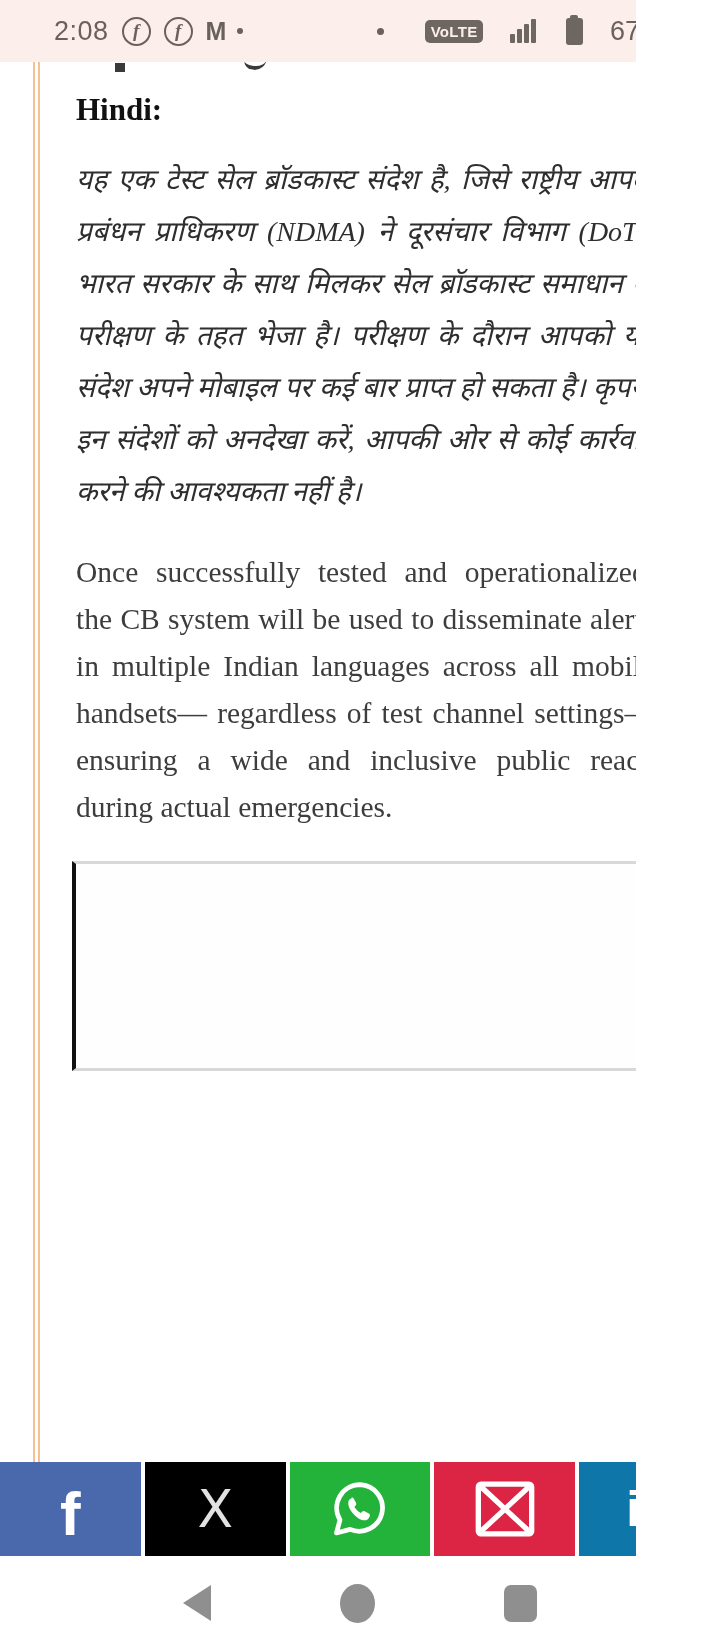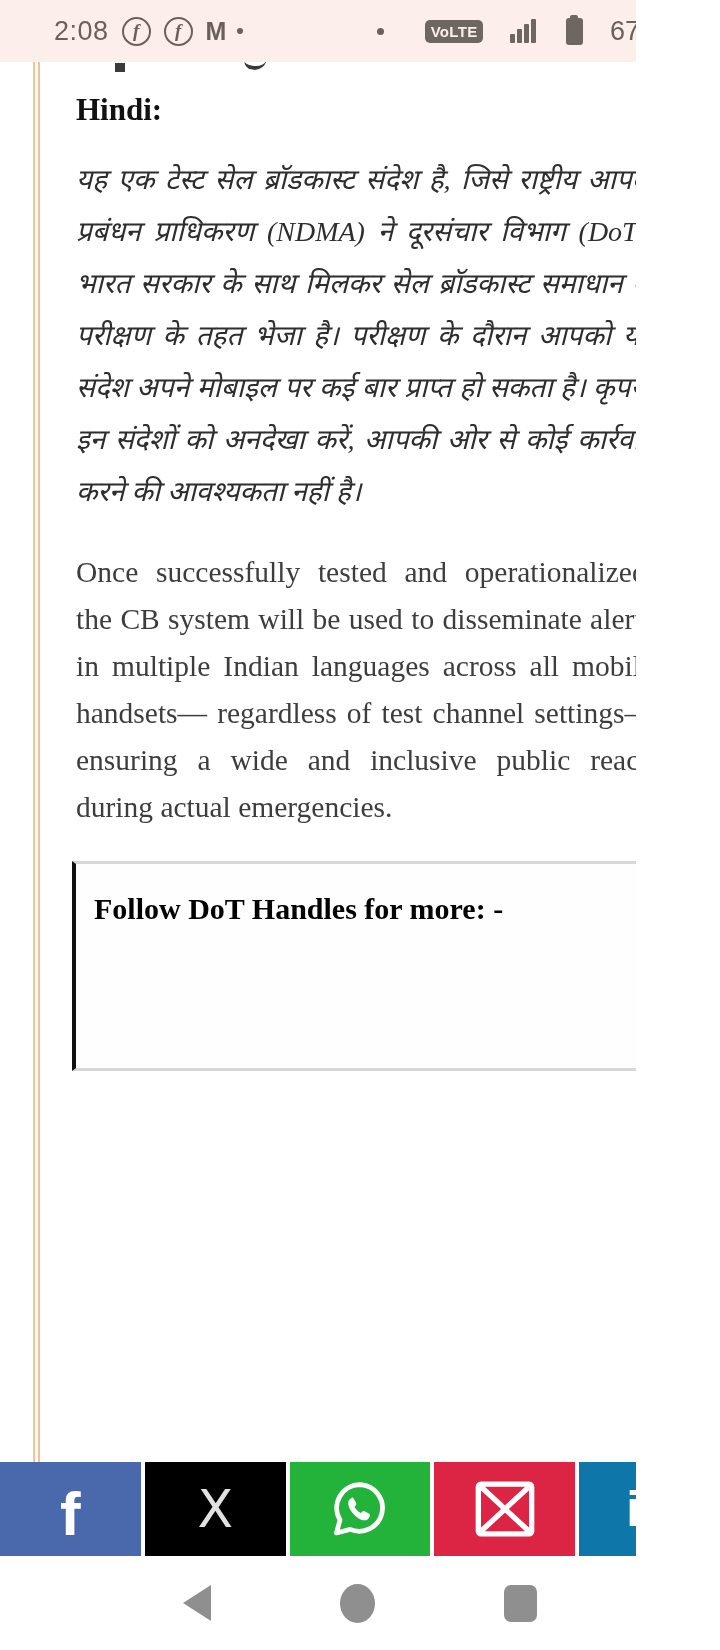--- a/index.html
+++ b/index.html
@@ -141,21 +141,20 @@
 
     <div class="content">
       <div class="hindi-heading">Hindi:</div>
 
       <p class="hindi-para">यह एक टेस्ट सेल ब्रॉडकास्ट संदेश है, जिसे राष्ट्रीय आपदा प्रबंधन प्राधिकरण (NDMA) ने दूरसंचार विभाग (DoT), भारत सरकार के साथ मिलकर सेल ब्रॉडकास्ट समाधान के परीक्षण के तहत भेजा है। परीक्षण के दौरान आपको यह संदेश अपने मोबाइल पर कई बार प्राप्त हो सकता है। कृपया इन संदेशों को अनदेखा करें, आपकी ओर से कोई कार्रवाई करने की आवश्यकता नहीं है।</p>
 
       <p class="eng-para">Once successfully tested and operationalized, the CB system will be used to disseminate alerts in multiple Indian languages across all mobile handsets— regardless of test channel settings—ensuring a wide and inclusive public reach during actual emergencies.</p>
 
 
       <div class="follow-box">
-        <div class="follow-title">Follow DoT Handles for more: -</div>
       </div>
     </div>
   </div>
 
   <div class="share-bar">
     <div class="share-tile tile-fb">
       <span class="glyph-f">f</span>
     </div>
     <div class="share-tile tile-x">
       <span class="glyph-x">X</span>

